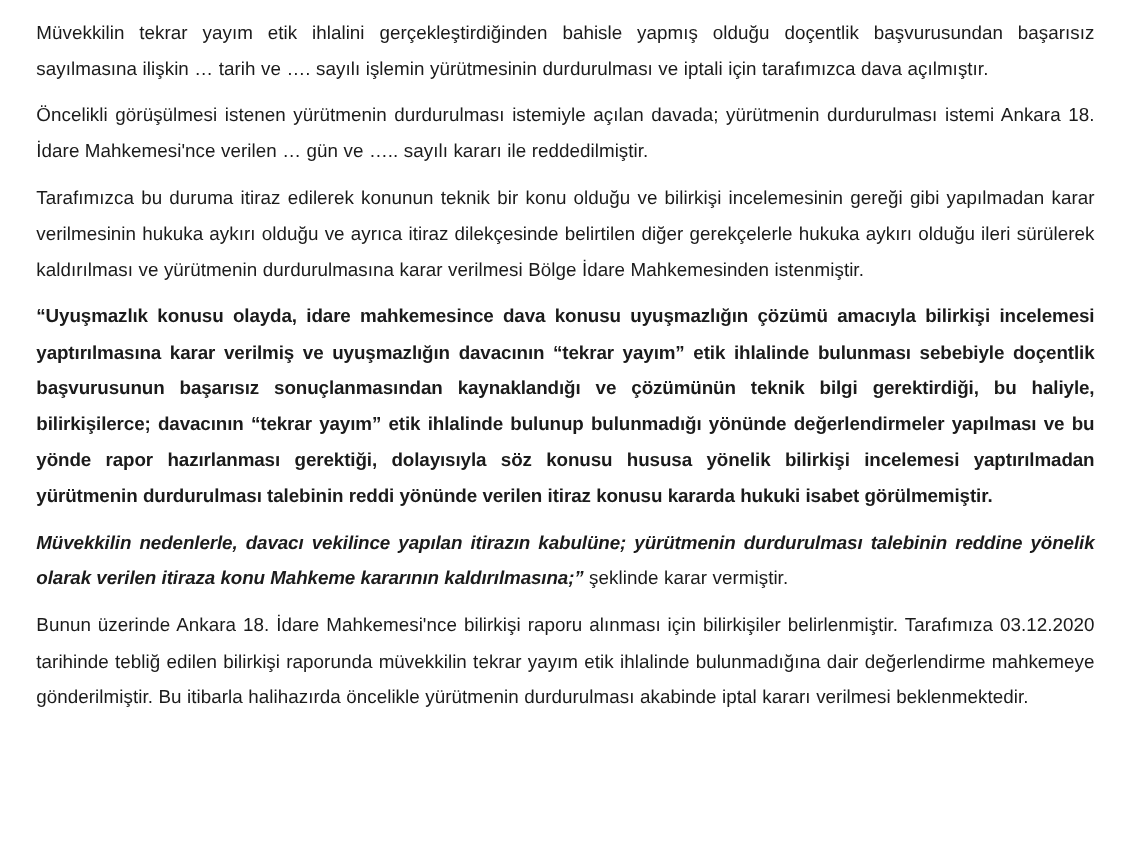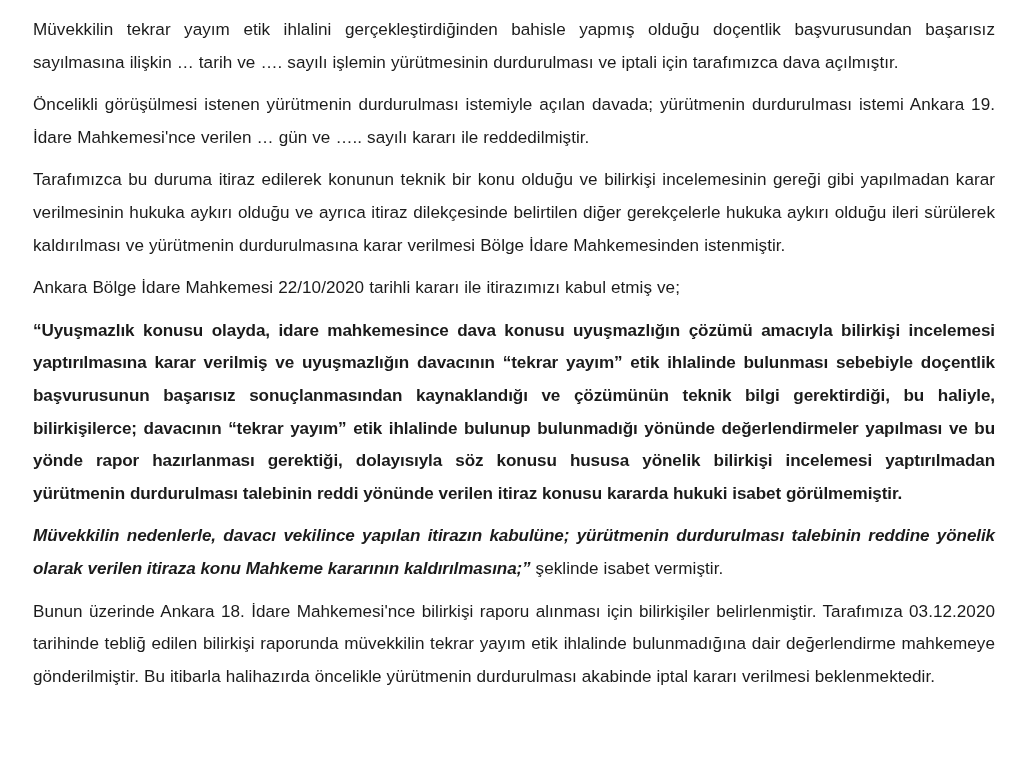--- a/index.html
+++ b/index.html
@@ -54,26 +54,25 @@
   }
 </style>
 </head>
 <body>
 
 <div class="page">
   <div class="doc-body">
 
     <p class="para">Müvekkilin tekrar yayım etik ihlalini gerçekleştirdiğinden bahisle yapmış olduğu doçentlik başvurusundan başarısız sayılmasına ilişkin … tarih ve …. sayılı işlemin yürütmesinin durdurulması ve iptali için tarafımızca dava açılmıştır.</p>
 
-    <p class="para"> Öncelikli görüşülmesi istenen yürütmenin durdurulması istemiyle açılan davada; yürütmenin durdurulması istemi Ankara 19. İdare Mahkemesi'nce verilen …  gün ve ….. sayılı kararı ile reddedilmiştir.</p>
+    <p class="para"> Öncelikli görüşülmesi istenen yürütmenin durdurulması istemiyle açılan davada; yürütmenin durdurulması istemi Ankara 18. İdare Mahkemesi'nce verilen …  gün ve ….. sayılı kararı ile reddedilmiştir.</p>
 
     <p class="para">Tarafımızca bu duruma itiraz edilerek konunun teknik bir konu olduğu ve bilirkişi incelemesinin gereği gibi yapılmadan karar verilmesinin hukuka aykırı olduğu ve ayrıca itiraz dilekçesinde belirtilen diğer gerekçelerle hukuka aykırı olduğu ileri sürülerek kaldırılması ve yürütmenin durdurulmasına karar verilmesi Bölge İdare Mahkemesinden istenmiştir.</p>
 
-    <p class="para">Ankara Bölge İdare Mahkemesi 22/10/2020 tarihli kararı ile itirazımızı kabul etmiş ve;</p>
 
     <p class="para quote">“Uyuşmazlık konusu olayda, idare mahkemesince dava konusu uyuşmazlığın çözümü amacıyla bilirkişi incelemesi yaptırılmasına karar verilmiş ve uyuşmazlığın davacının “tekrar yayım” etik ihlalinde bulunması sebebiyle doçentlik başvurusunun başarısız sonuçlanmasından kaynaklandığı ve çözümünün teknik bilgi gerektirdiği, bu haliyle, bilirkişilerce; davacının “tekrar yayım” etik ihlalinde bulunup bulunmadığı yönünde değerlendirmeler yapılması ve bu yönde rapor hazırlanması gerektiği, dolayısıyla söz konusu hususa yönelik bilirkişi incelemesi yaptırılmadan yürütmenin durdurulması talebinin reddi yönünde verilen itiraz konusu kararda hukuki isabet görülmemiştir.</p>
 
-    <p class="para quote-last"><span>Müvekkilin nedenlerle, davacı vekilince yapılan itirazın kabulüne; yürütmenin durdurulması talebinin reddine yönelik olarak verilen itiraza konu Mahkeme kararının kaldırılmasına;”</span><span class="normal-tail"> şeklinde isabet vermiştir.</span></p>
+    <p class="para quote-last"><span>Müvekkilin nedenlerle, davacı vekilince yapılan itirazın kabulüne; yürütmenin durdurulması talebinin reddine yönelik olarak verilen itiraza konu Mahkeme kararının kaldırılmasına;”</span><span class="normal-tail"> şeklinde karar vermiştir.</span></p>
 
     <p class="para">Bunun üzerinde Ankara 18. İdare Mahkemesi'nce bilirkişi raporu alınması için bilirkişiler belirlenmiştir. Tarafımıza 03.12.2020 tarihinde tebliğ edilen bilirkişi raporunda müvekkilin tekrar yayım etik ihlalinde bulunmadığına dair değerlendirme mahkemeye gönderilmiştir. Bu itibarla halihazırda öncelikle yürütmenin durdurulması akabinde iptal kararı verilmesi beklenmektedir.</p>
 
   </div>
 </div>
 
 </body></html>

